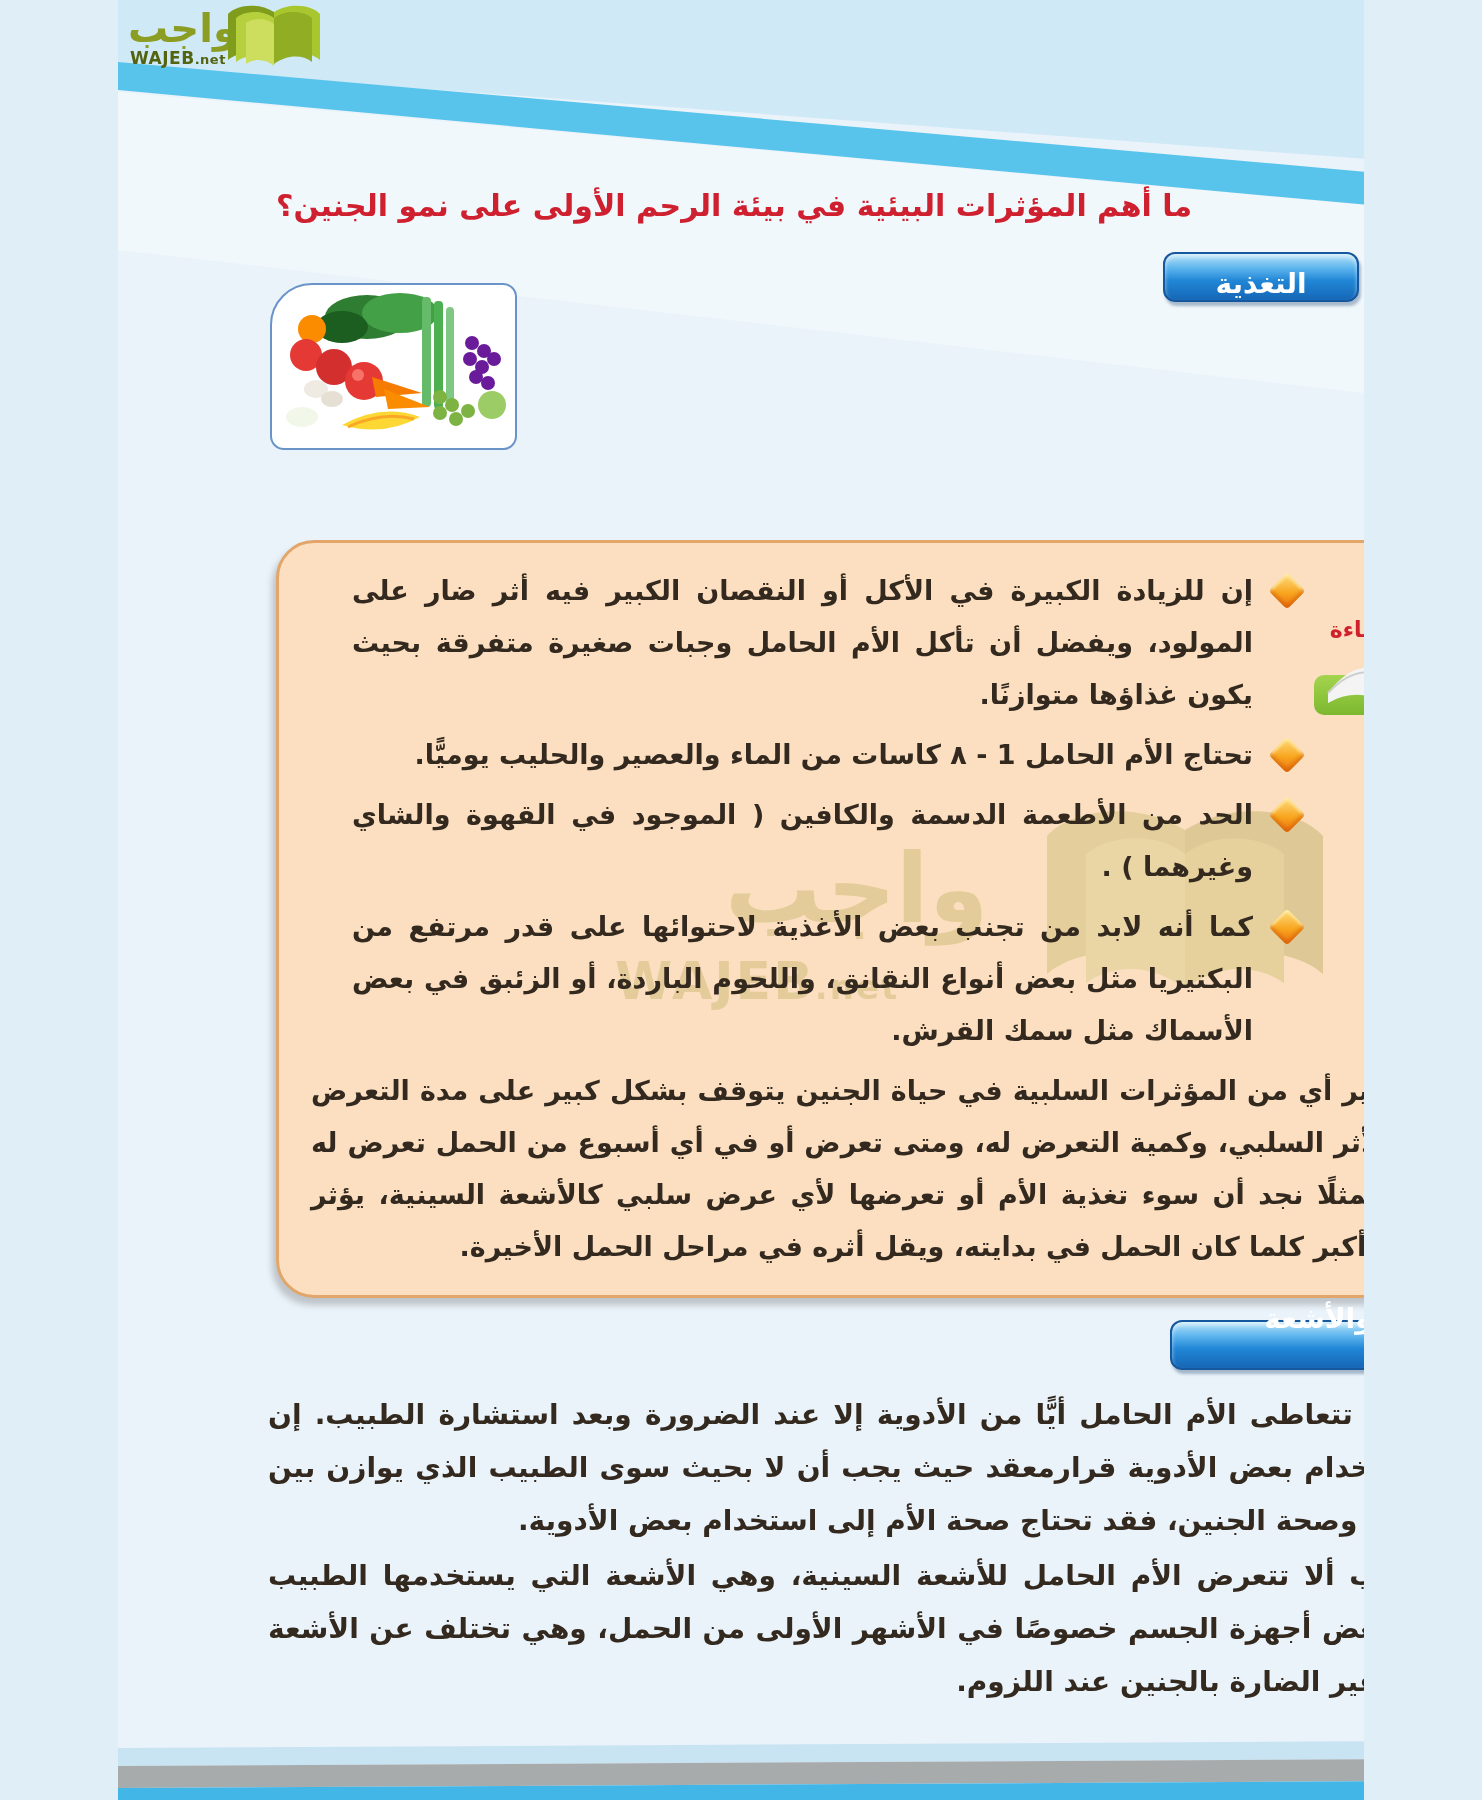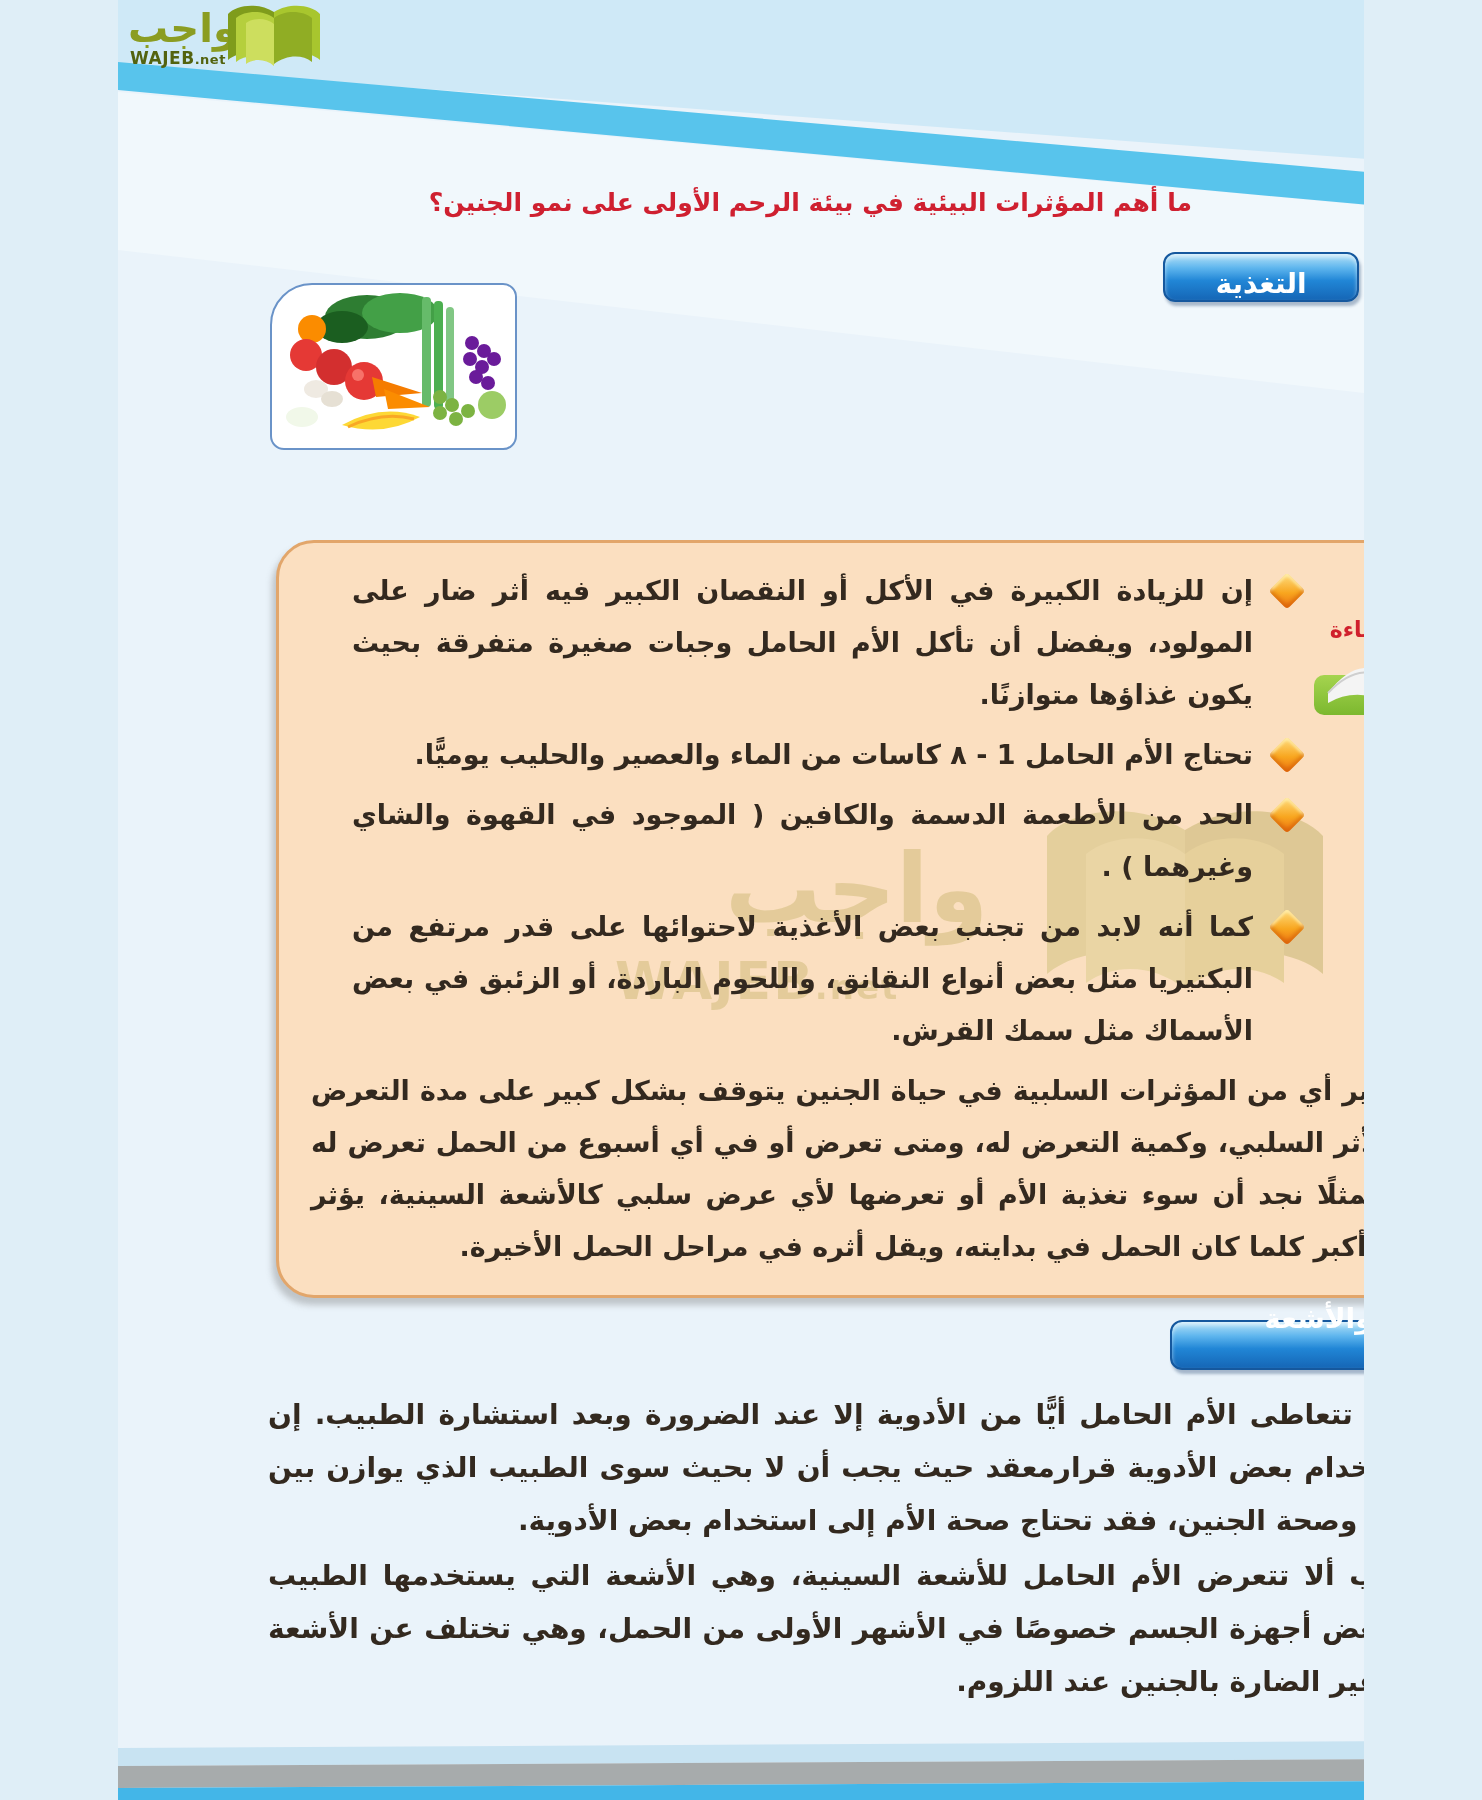--- a/index.html
+++ b/index.html
@@ -12,21 +12,21 @@
   .logo{position:absolute;left:10px;top:4px;width:300px;height:74px;z-index:3;}
   .logo-ar{position:absolute;left:0;top:2px;width:100px;text-align:center;
            font-size:40px;font-weight:bold;color:#8b9d22;line-height:44px;}
   .logo-en{position:absolute;left:0;top:44px;width:100px;text-align:center;
            font-size:17px;font-weight:bold;color:#53630f;letter-spacing:.5px;}
   .logo-en .tld{font-size:13px;}
   .logo-book{position:absolute;left:96px;top:0;}
 
   
   .question{position:absolute;right:172px;top:188px;z-index:3;
-            direction:rtl;font-size:25px;font-weight:bold;color:#cf2030;}
+            direction:rtl;font-size:30px;font-weight:bold;color:#cf2030;}
 
   
   .banner{position:absolute;z-index:3;height:46px;border-radius:12px;
           background:linear-gradient(180deg,#b7e3f8 0%,#5fb6ee 30%,#2186d6 58%,#1566b6 100%);
           border:2px solid #15589e;
           box-shadow:2px 4px 3px rgba(60,90,130,.4), inset 0 3px 4px rgba(255,255,255,.55);
           color:#ffffff;font-weight:bold;font-size:28px;
           display:flex;align-items:flex-end;justify-content:center;direction:rtl;}
   .banner-1{left:1045px;top:252px;width:192px;}
   .banner-2{left:1052px;top:1320px;width:300px;}

